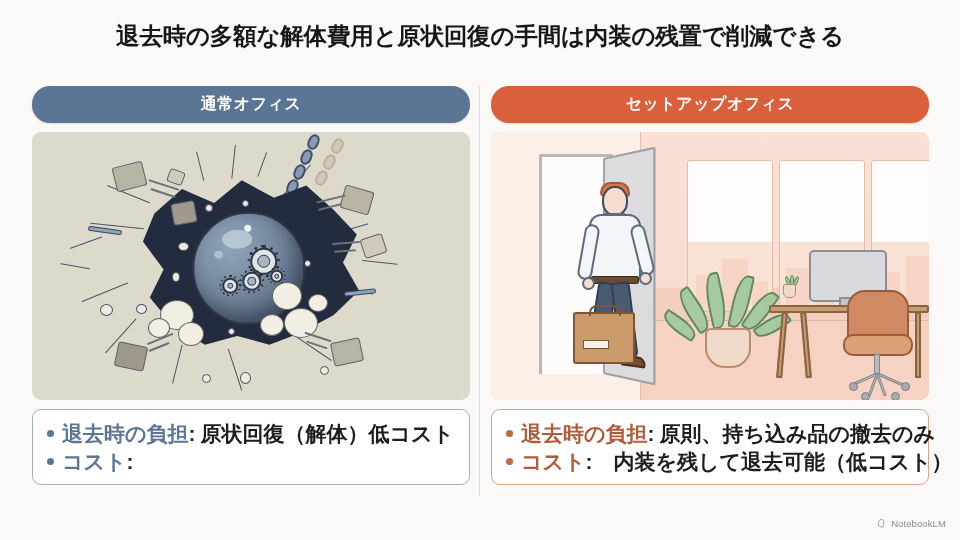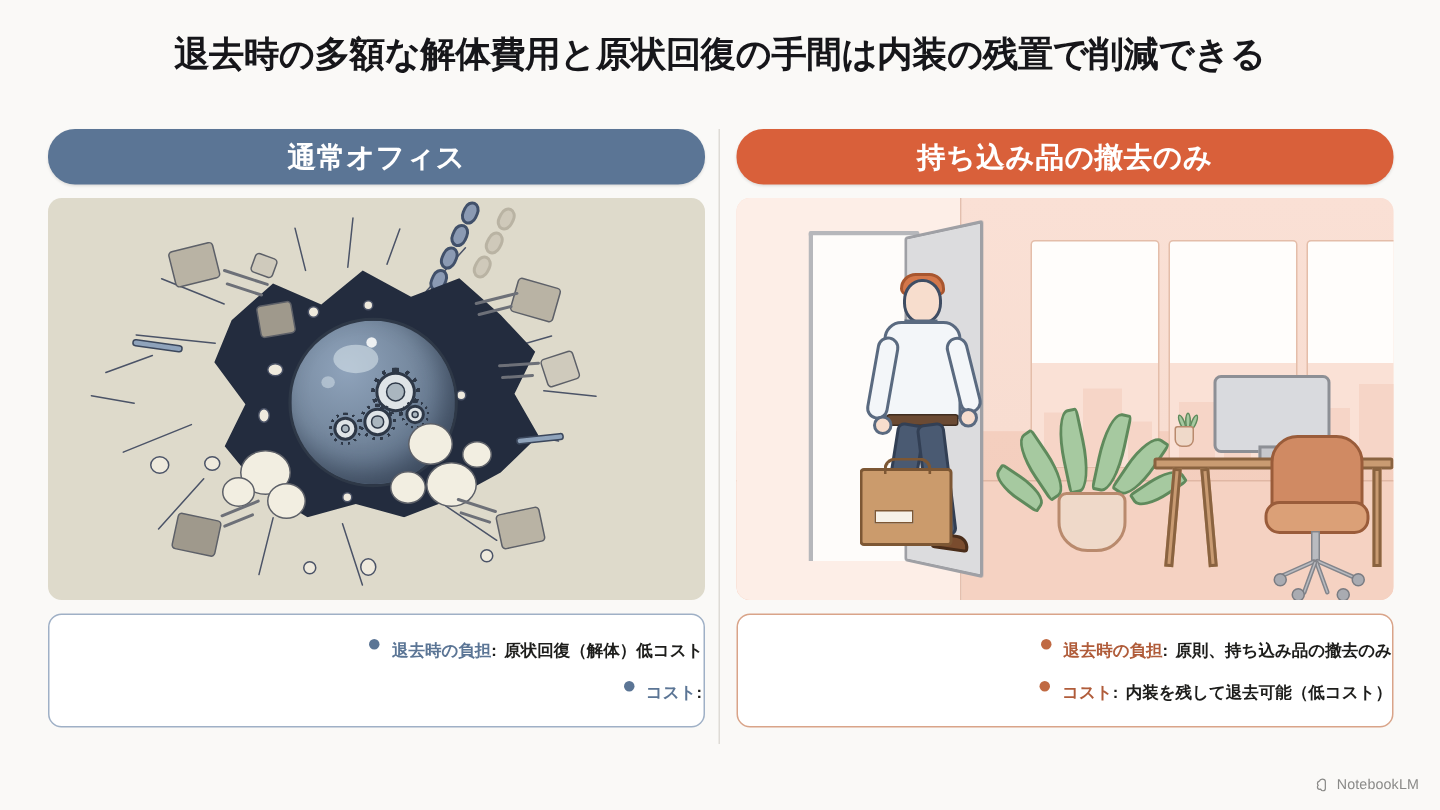--- a/index.html
+++ b/index.html
@@ -49,21 +49,21 @@
     background: #dedbd6;
   }
 
   
   .panel-header {
     height: 37px;
     border-radius: 18px;
     display: flex;
     align-items: center;
     justify-content: center;
-    font-size: 19px;
+    font-size: 16px;
     font-weight: 700;
     color: #ffffff;
     letter-spacing: 0.5px;
     box-shadow: 0 1px 2px rgba(0,0,0,0.12);
   }
   .header-normal { background: #5b7595; }
   .header-setup  { background: #d9603a; }
 
   
   .illus {
@@ -419,25 +419,24 @@
     background: #ffffff;
     border-radius: 9px;
     padding: 10px 0 0 14px;
   }
   .card-left  { border: 1.6px solid #9fb0c6; }
   .card-right { border: 1.6px solid #d9a489; }
 
   .bullet-row {
     display: flex;
     align-items: baseline;
-    font-size: 11px;
+    font-size: 21px;
     font-weight: 700;
     line-height: 28px;
     white-space: nowrap;
-    justify-content: flex-end;
   }
   .dot {
     width: 7px; height: 7px;
     border-radius: 50%;
     margin-right: 8px;
     flex: 0 0 auto;
     position: relative;
     top: -4px;
   }
   .dot-left  { background: #5b7595; }
@@ -578,21 +577,21 @@
     <div class="bullet-row">
       <span class="dot dot-left"></span>
       <span class="b-label-left">コスト</span>
       <span class="b-colon">:</span>
     </div>
   </div>
 </div>
 
 <div class="panel panel-right">
 
-  <div class="panel-header header-setup">持ち込み品の撤去のみ</div>
+  <div class="panel-header header-setup">セットアップオフィス</div>
 
   <div class="illus illus-right">
 
     <div class="wall-back"></div>
     <div class="floor"></div>
     <div class="wall-left-pane"></div>
 
     <div class="window" style="left:196px; width:86px;">
       <div class="skyline">
         <span style="left:8px;  width:20px; height:52%;"></span>
@@ -682,21 +681,21 @@
     <div class="bullet-row">
       <span class="dot dot-right"></span>
       <span class="b-label-right">退去時の負担</span>
       <span class="b-colon">:</span>
       <span class="b-text" style="margin-left:4px;">原則、持ち込み品の撤去のみ</span>
     </div>
     <div class="bullet-row">
       <span class="dot dot-right"></span>
       <span class="b-label-right">コスト</span>
       <span class="b-colon">:</span>
-      <span class="b-text" style="margin-left:4px;">内装を残して退去可能（低コスト）</span>
+      <span class="b-text" style="margin-left:20px;">内装を残して退去可能（低コスト）</span>
     </div>
   </div>
 </div>
 
 <div class="watermark">
   <svg width="11" height="11" viewBox="0 0 24 24">
     <path d="M12 3c-2 0-3.6 1.3-4.3 3.1C6.2 6.5 5 7.9 5 9.6c0 1 .4 1.9 1.1 2.5-.7.6-1.1 1.5-1.1 2.5 0 1.9 1.6 3.4 3.5 3.4.5 0 1-.1 1.4-.3.5 1.4 1.7 2.3 3.1 2.3 1.9 0 3.5-1.5 3.5-3.4V6.4C16.5 4.5 14.5 3 12 3z" fill="none" stroke="#8a8a88" stroke-width="1.8" stroke-linejoin="round"></path>
   </svg>
   <span>NotebookLM</span>
 </div>

